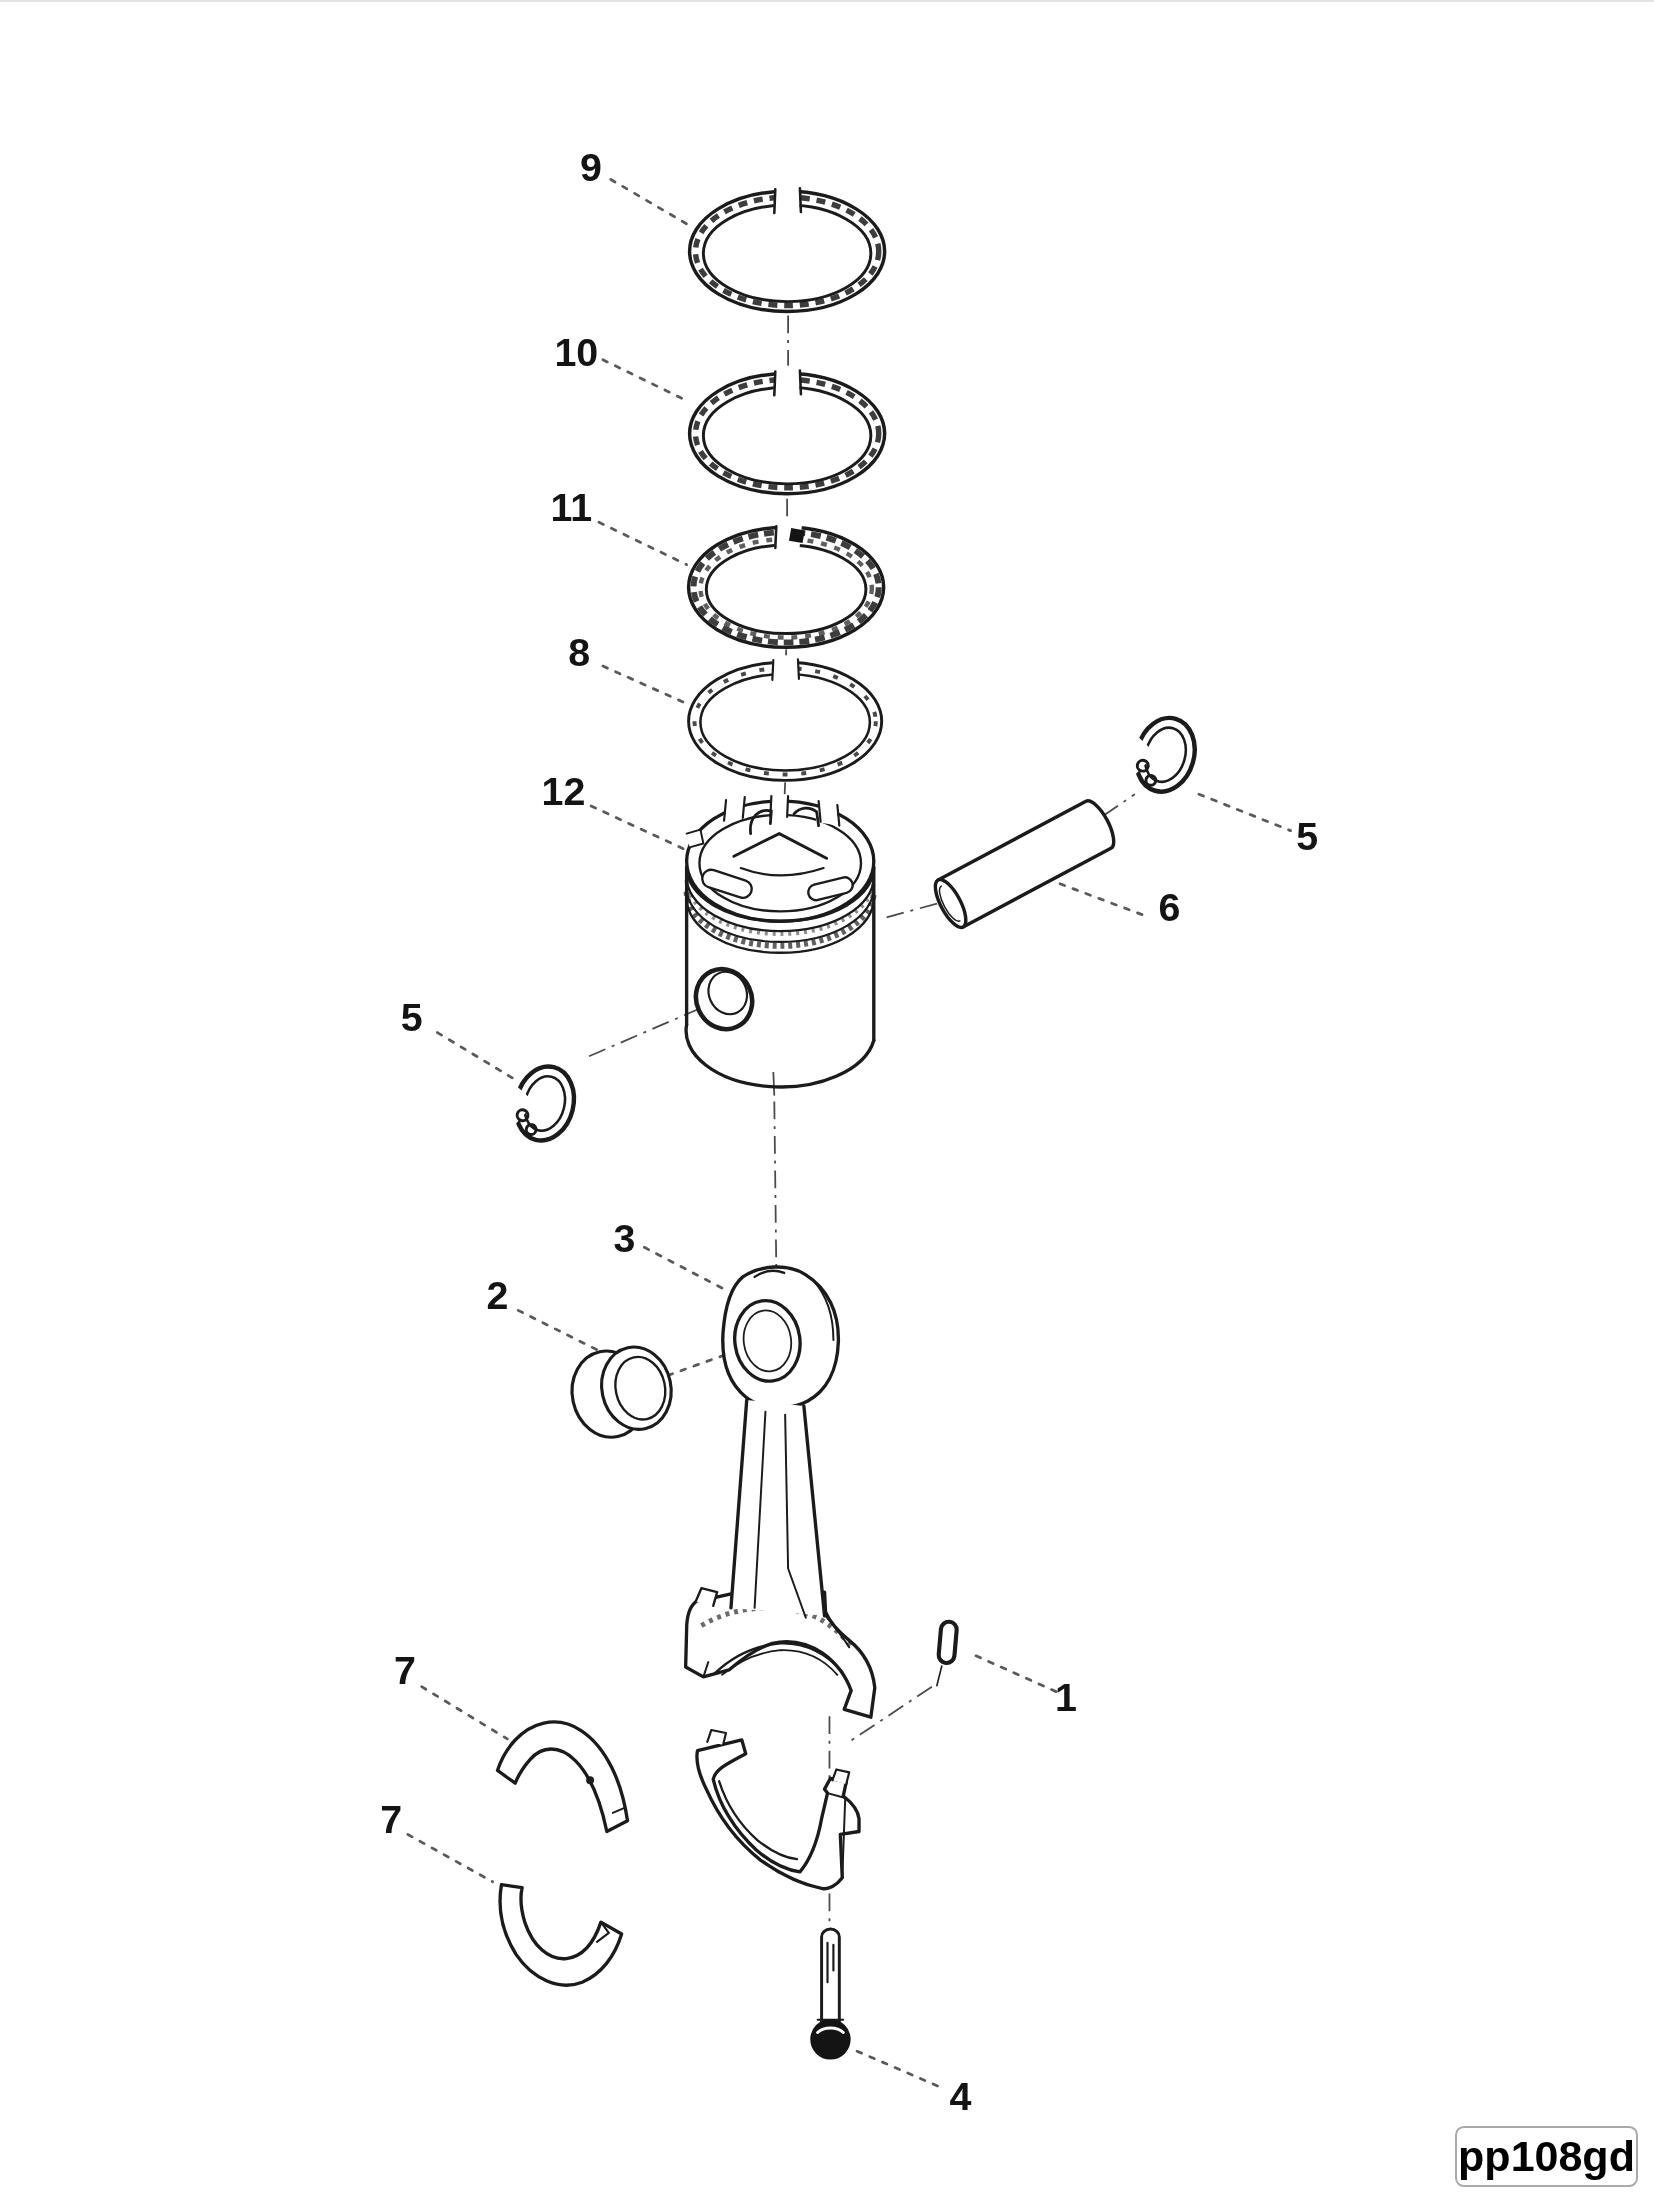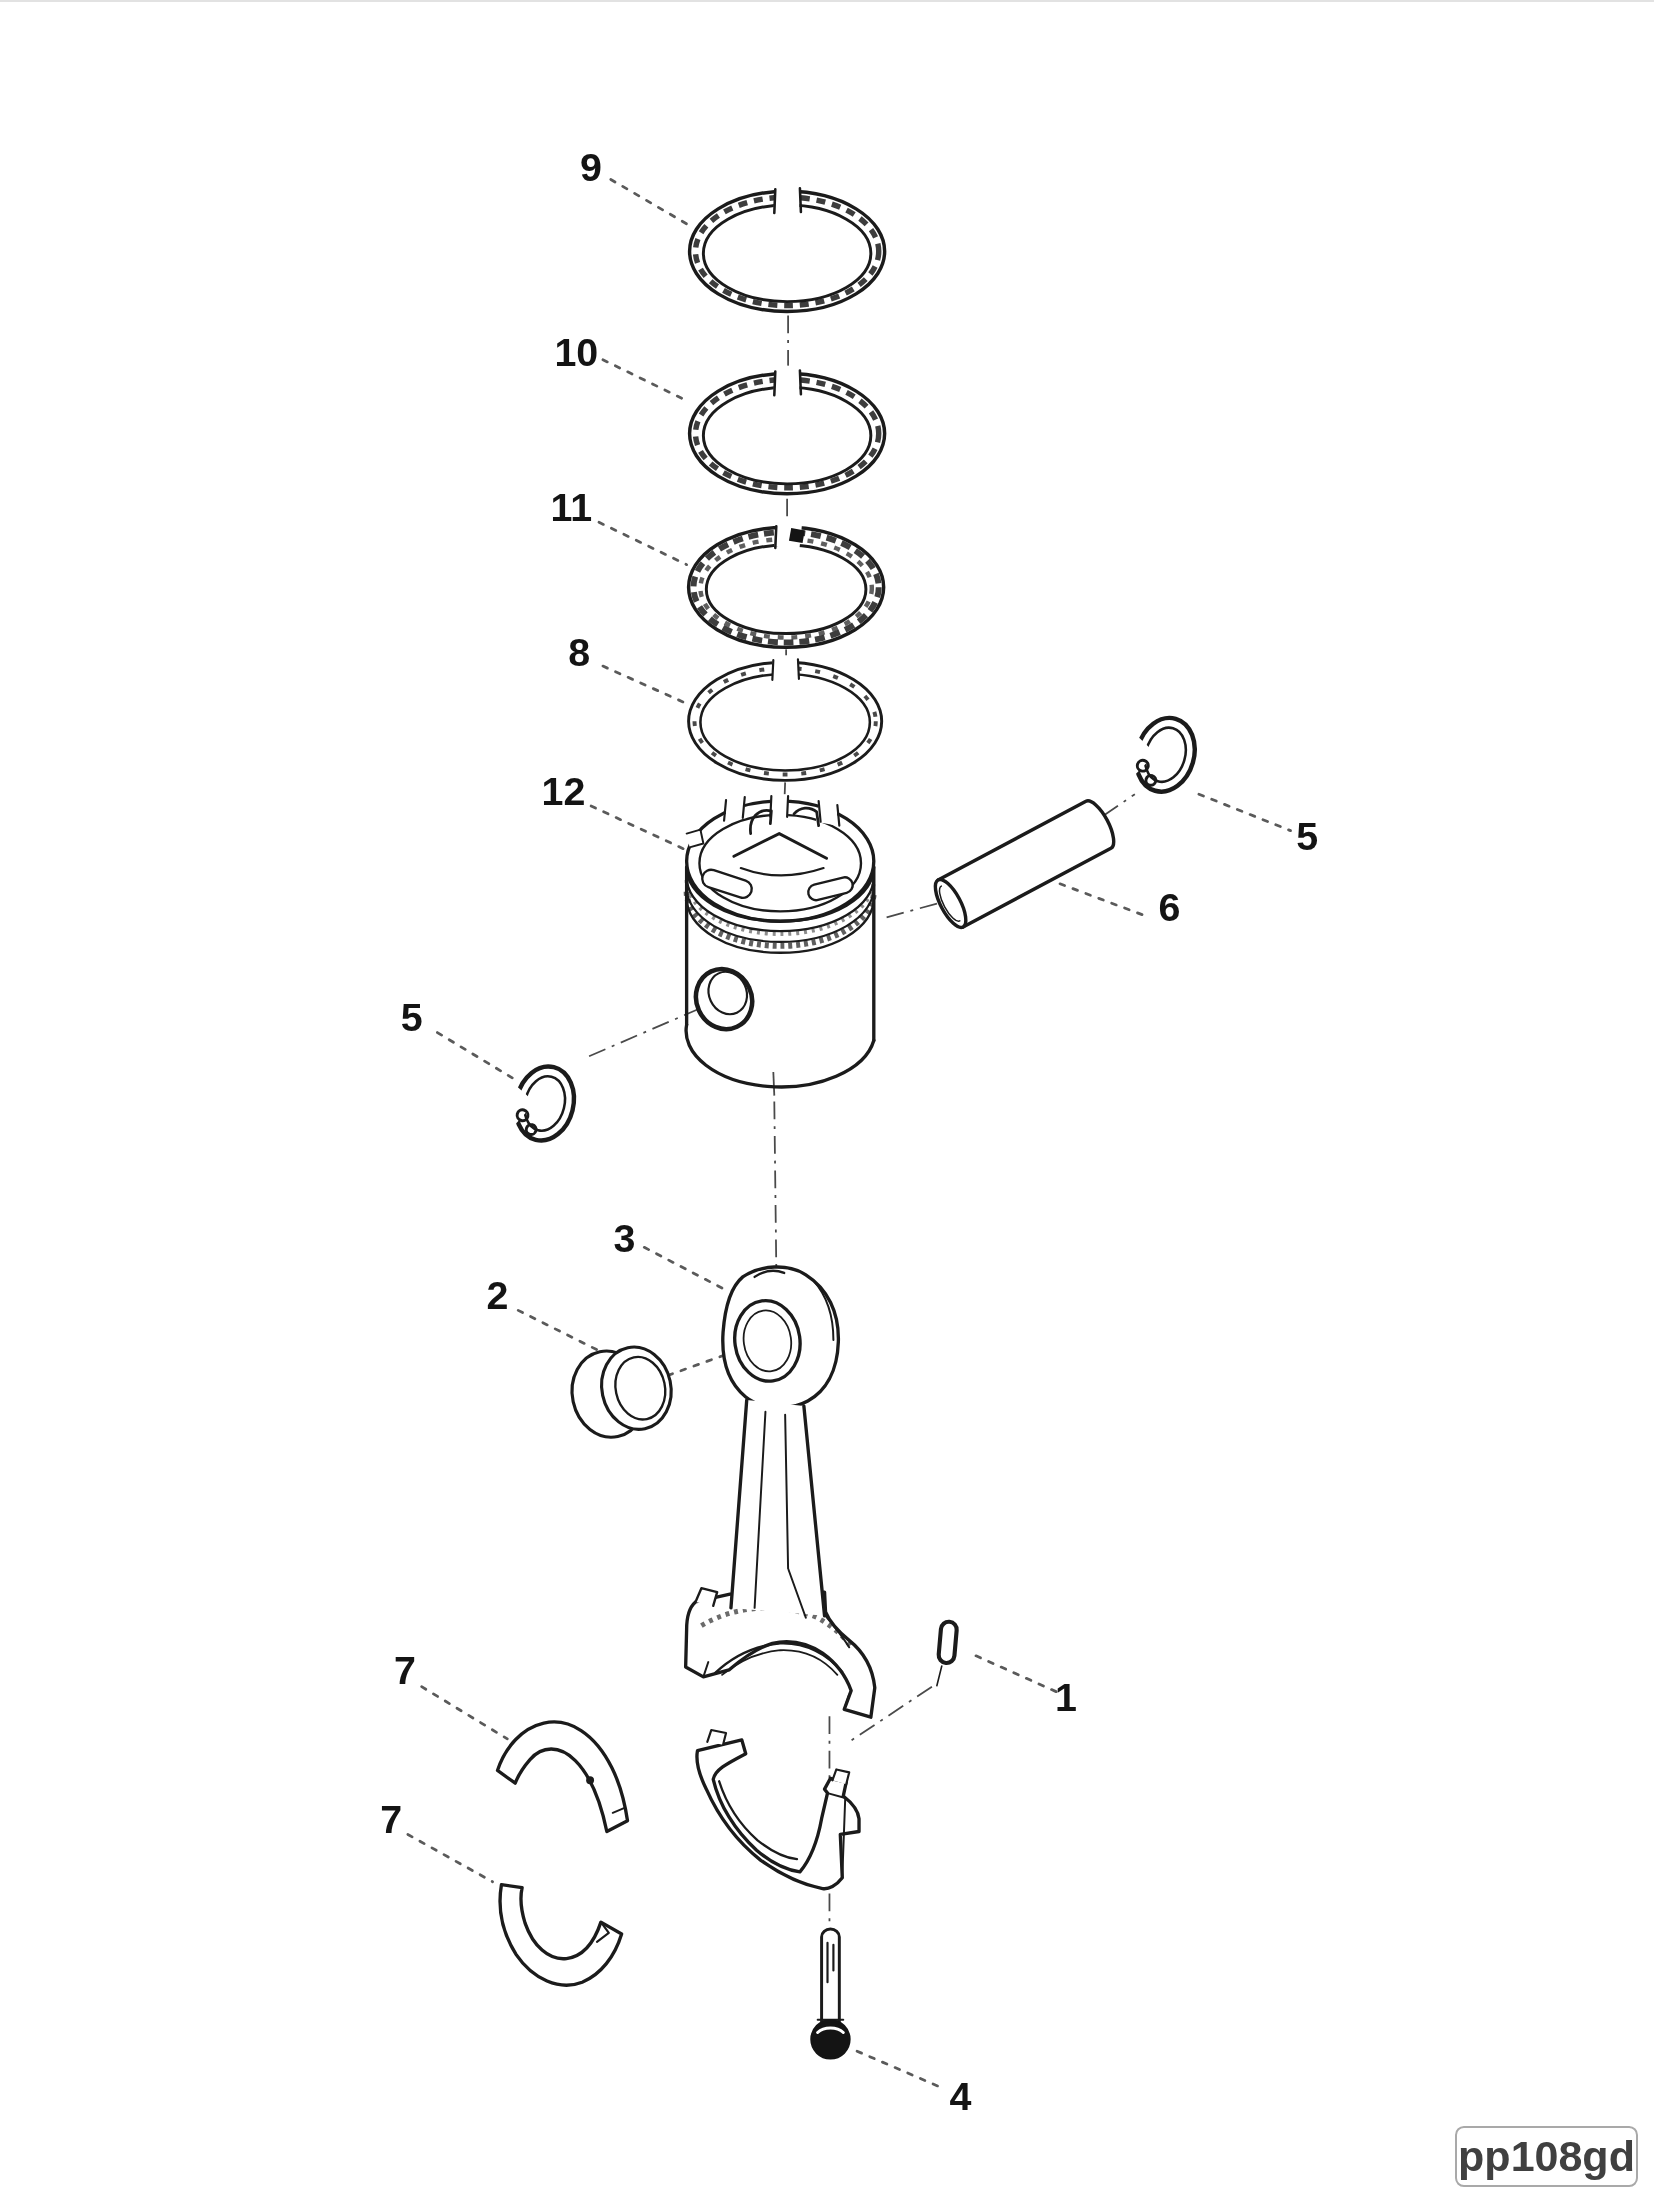--- a/index.html
+++ b/index.html
@@ -11,21 +11,21 @@
   .part{stroke:#1b1b1b;fill:none;stroke-linecap:round;stroke-linejoin:round;}
   .partw{stroke:#1b1b1b;fill:#ffffff;stroke-linecap:round;stroke-linejoin:round;}
   .lead{stroke:#5a5a5a;stroke-width:2.8;stroke-dasharray:5 9;stroke-linecap:round;fill:none;}
   .cline{stroke:#4a4a4a;stroke-width:1.8;stroke-dasharray:18 7 3 7;fill:none;}
   .callout{font-family:"Liberation Sans",sans-serif;font-size:40px;font-weight:700;fill:#141414;}
   .speck{stroke:#1b1b1b;fill:none;stroke-linecap:butt;}
   #figcode{
     position:absolute;left:1455px;top:2126px;width:183px;height:61px;
     border:2.5px solid #a9a9a9;border-radius:8.9px;background:#fff;
     display:flex;align-items:center;justify-content:center;
-    font-size:43px;font-weight:700;color:#404040;box-sizing:border-box;
+    font-size:43px;font-weight:700;color:#000000;box-sizing:border-box;
   }
   .topline{position:absolute;left:0;top:0;width:1655px;height:2px;background:#e2e2e2;}
 </style>
 </head>
 <body>
 
 <div class="canvas">
   <div class="topline"></div>
 
   <svg width="1655" height="2207" viewBox="0 0 1680 2240">

